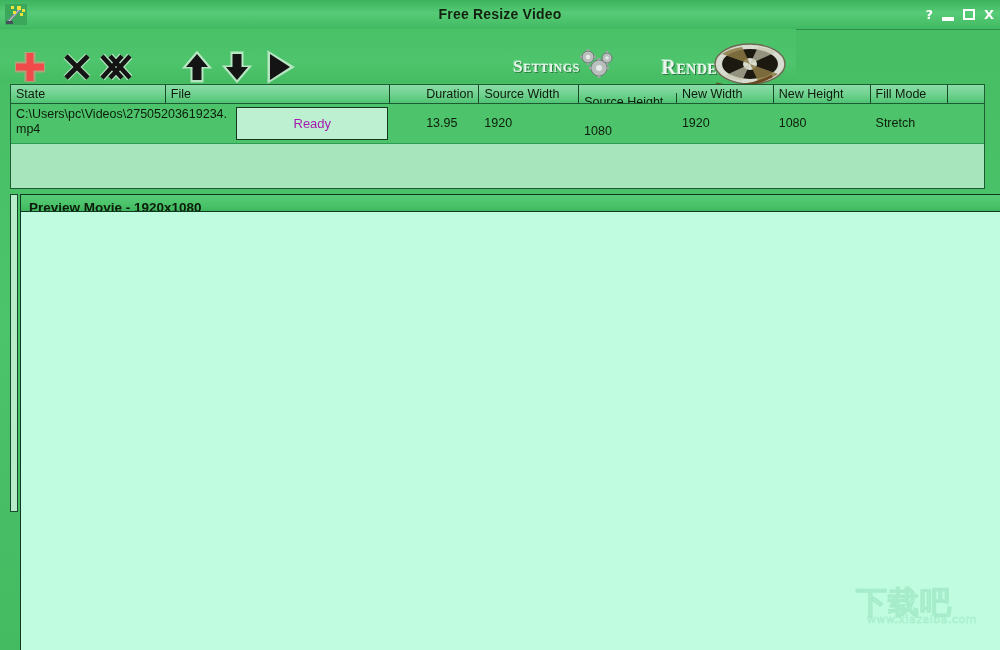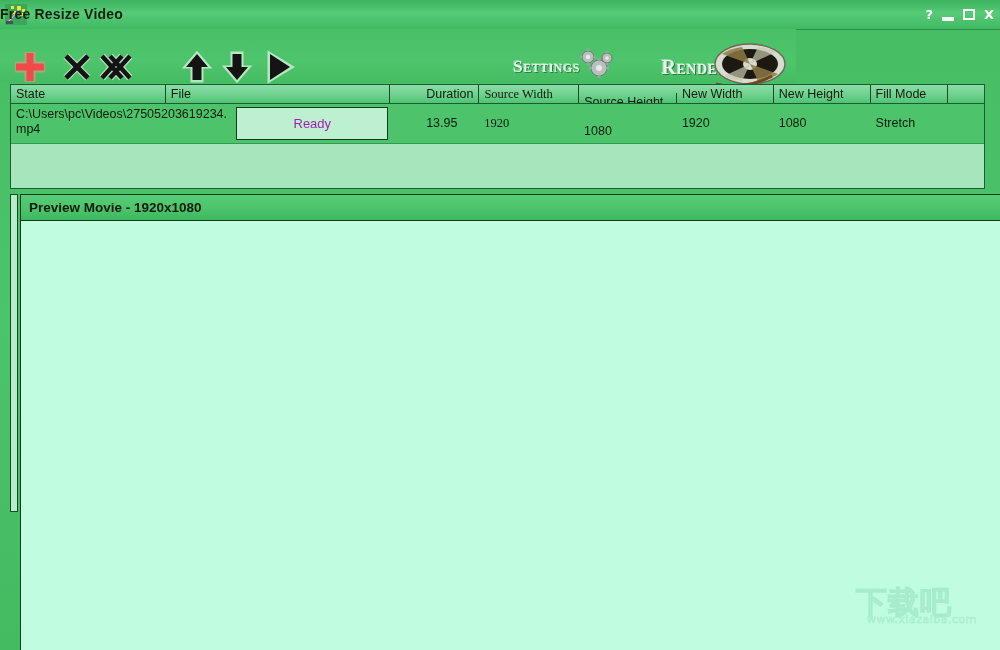--- a/index.html
+++ b/index.html
@@ -32,21 +32,21 @@
   .app-icon {
     position: absolute;
     left: 5px; top: 4px;
     width: 22px; height: 21px;
   }
   .titlebar-title {
     position: absolute;
     left: 0; top: 0;
     width: 1000px;
     line-height: 29px;
-    text-align: left;
+    text-align: center;
     font-size: 14px;
     font-weight: bold;
     color: #13220f;
     letter-spacing: 0.2px;
   }
   .win-btns {
     position: absolute;
     right: 6px; top: 0;
     height: 29px;
     display: flex;
@@ -200,21 +200,21 @@
     justify-content: center;
     font-size: 13px;
     color: #a21caf;
     cursor: pointer;
   }
 
   
   .c-file   { width: 232px; }
   .c-state  { width: 160px; }
   .c-dur    { width: 60px; margin-left: 31px; }
-  .c-sw     { width: 103px; font-family: Liberation Serif, serif; }
+  .c-sw     { width: 103px; }
   .c-sh     { width: 101px; margin-top: 8px; }
   .c-nw     { width: 100px; }
   .c-nh     { width: 100px; }
   .c-fill   { width: 80px; }
   .c-tail   { width: 37px; border-right: none; }
 
   
   .left-strip {
     position: absolute;
     left: 10px; top: 194px;
@@ -229,21 +229,21 @@
     position: absolute;
     left: 20px; top: 194px;
     width: 980px; height: 456px;
     border: 1px solid #0f3a21;
     border-right: none;
     border-bottom: none;
     box-sizing: border-box;
     background: #bffce0;
   }
   .preview-header {
-    height: 26px;
+    height: 17px;
     background: linear-gradient(to bottom, #57cb77 0%, #4cc46b 55%, #3fb75e 100%);
     border-bottom: 1px solid #0f3a21;
     box-sizing: border-box;
     font-size: 13.5px;
     font-weight: bold;
     color: #0d1c0b;
     line-height: 25px;
     padding-left: 8px;
     overflow: hidden;
     white-space: nowrap;

